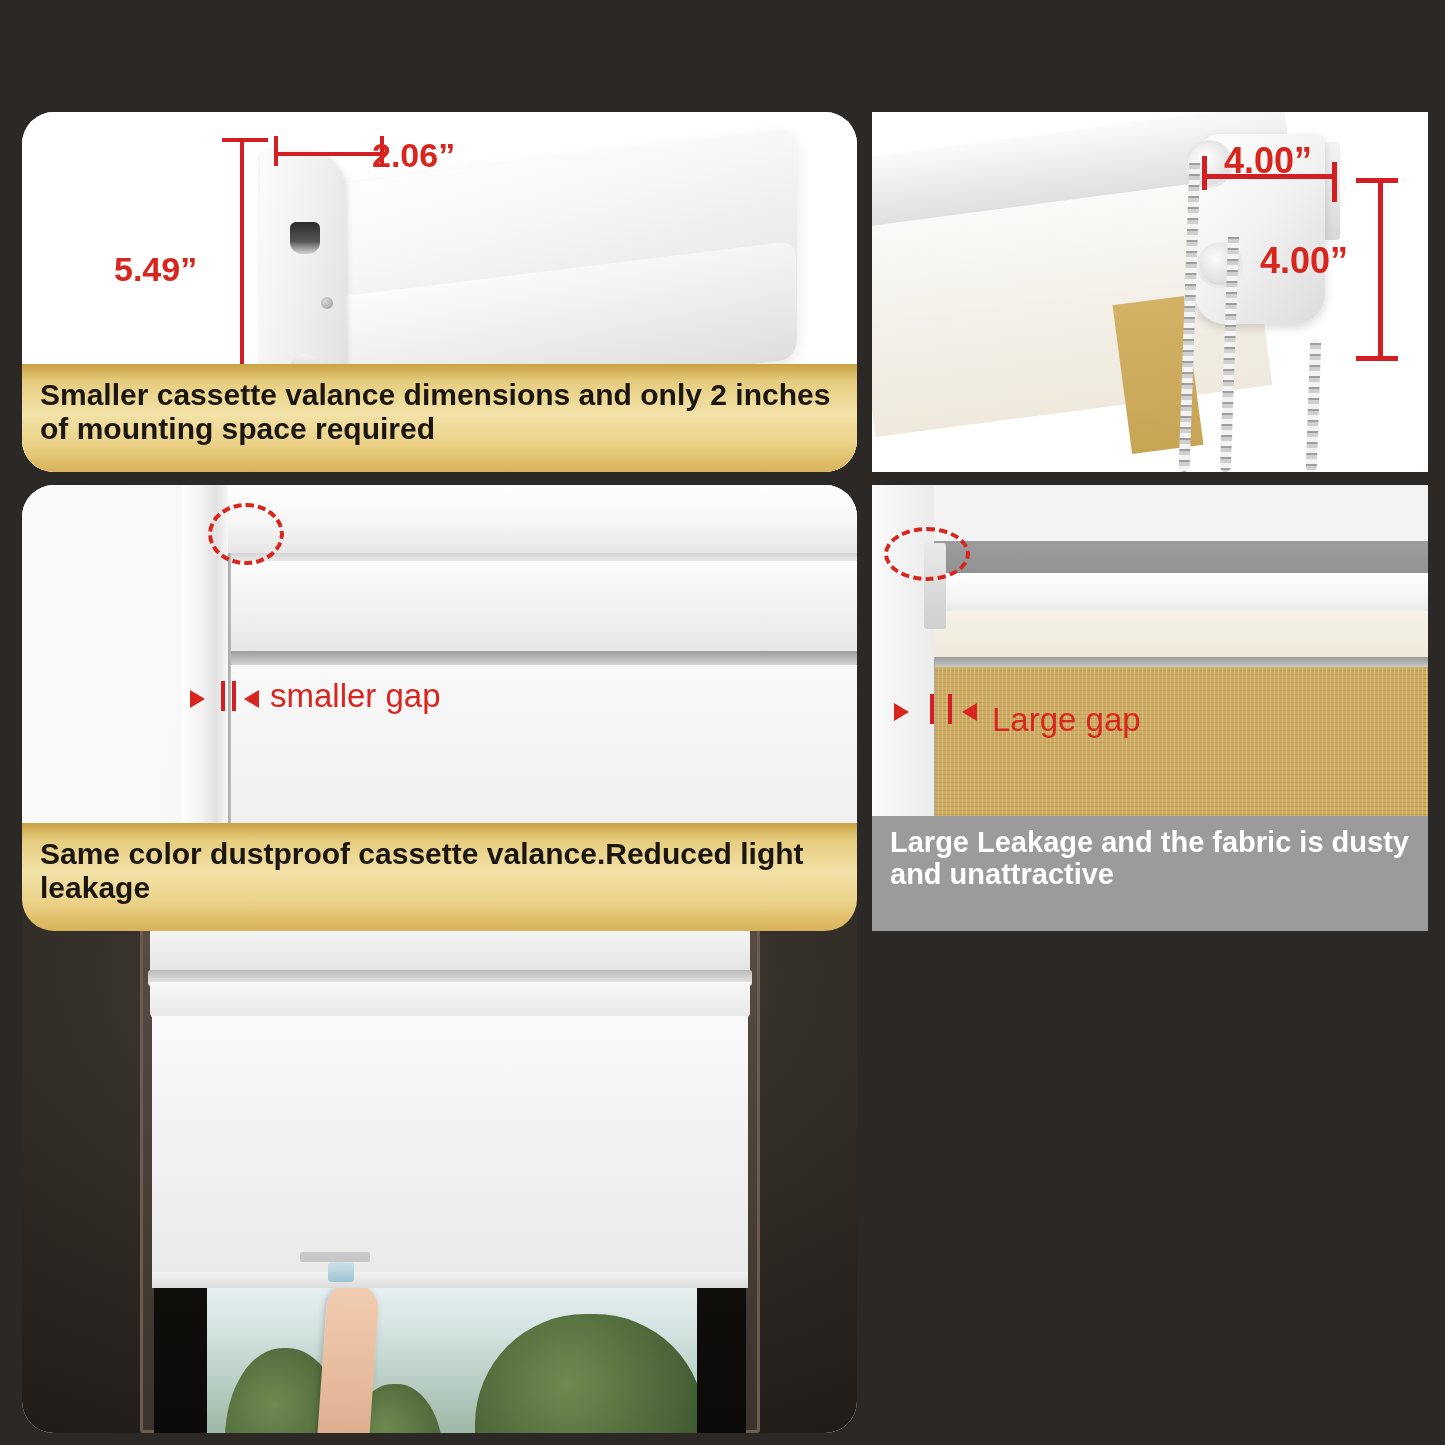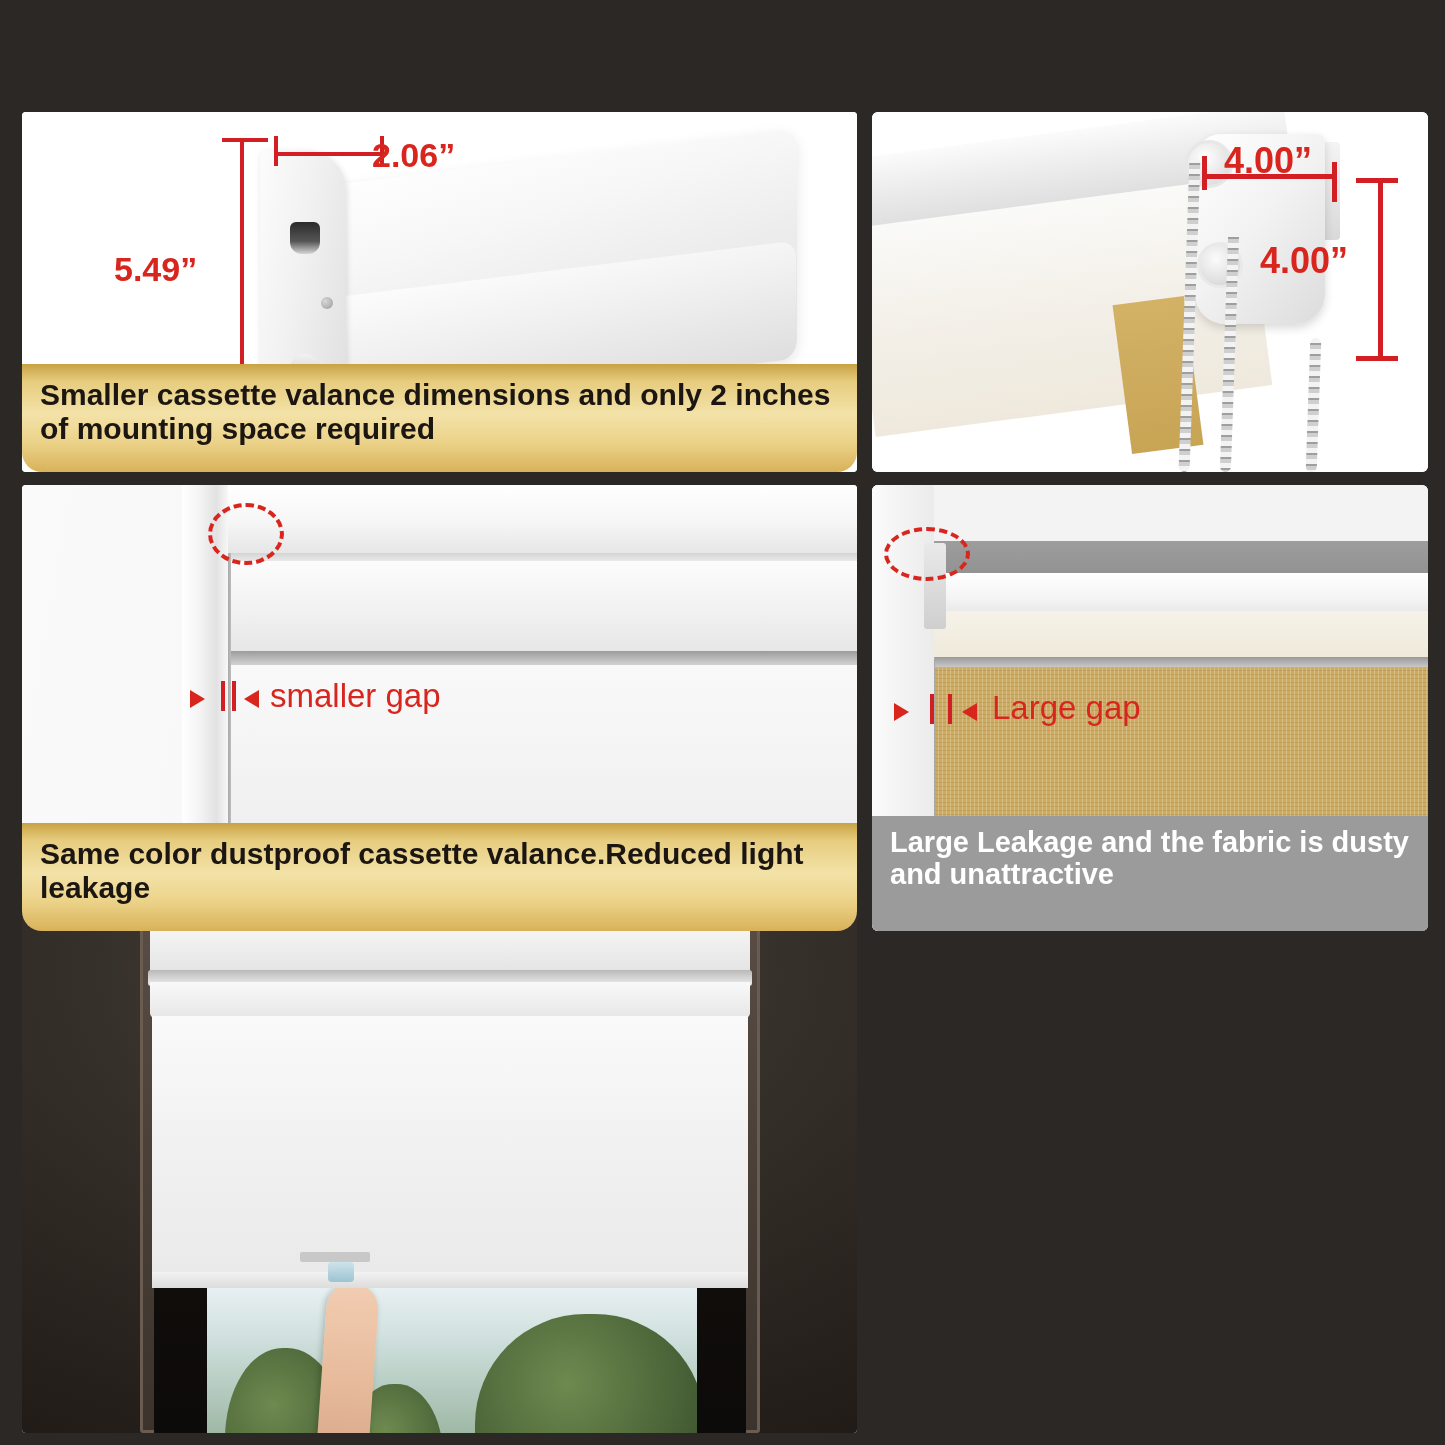--- a/index.html
+++ b/index.html
@@ -15,22 +15,22 @@
   .title {
     position:absolute; left:36px; top:24px;
     font-size:55px; font-weight:bold; letter-spacing:-0.5px;
     background:linear-gradient(180deg,#fbe9a6 0%,#f6dc8d 45%,#e3c06a 72%,#c9a04b 100%);
     -webkit-background-clip:text; background-clip:text; color:transparent;
     -webkit-text-fill-color:transparent;
     text-shadow:none; white-space:nowrap;
   }
 
   
-  .panel { position:absolute; overflow:hidden;border-radius:6px; }
-  .panel.left  { left:22px;  width:835px; border-radius:4px; background:#fff; }
+  .panel { position:absolute; overflow:hidden; }
+  .panel.left  { left:22px;  width:835px; border-radius:32px; background:#fff; }
   .panel.right { left:872px; width:556px; background:#fff; }
 
   .row1 { top:112px; height:360px; }
   .row2 { top:485px; height:446px; }
   .row3 { top:858px; height:575px; }
 
   .imgarea { position:absolute; left:0; top:0; right:0; bottom:0; overflow:hidden; }
 
   
   .cap {
@@ -356,21 +356,21 @@
       <div class="p4-edge"></div>
       <div class="p4-wallL"></div>
       <div class="p4-bracket"></div>
 
       <div class="dashring" style="left:12px;top:42px;width:86px;height:54px;"></div>
 
       <div class="arrowR" style="left:22px;top:218px;"></div>
       <div class="tick" style="left:58px;top:209px;width:4px;height:30px;"></div>
       <div class="tick" style="left:76px;top:209px;width:4px;height:30px;"></div>
       <div class="arrowL" style="left:90px;top:218px;"></div>
-      <div class="dimtext" style="left:120px;top:204px;font-size:33px;font-weight:normal;">Large gap</div>
+      <div class="dimtext" style="left:120px;top:216px;font-size:33px;font-weight:normal;">Large gap</div>
     </div>
     <div class="cap gray">Large Leakage and the fabric is dusty and unattractive</div>
   </div>
 
   <div class="panel left row3">
     <div class="imgarea">
       <div class="p5-room"></div>
       <div class="p5-frame"></div>
       <div class="p5-inner"></div>
       <div class="p5-glass">

